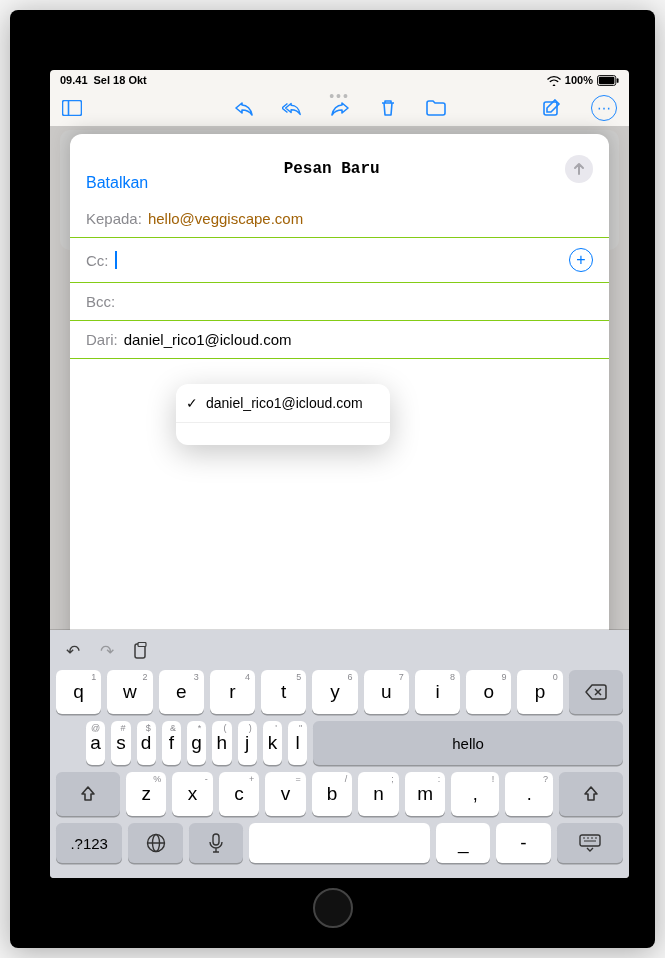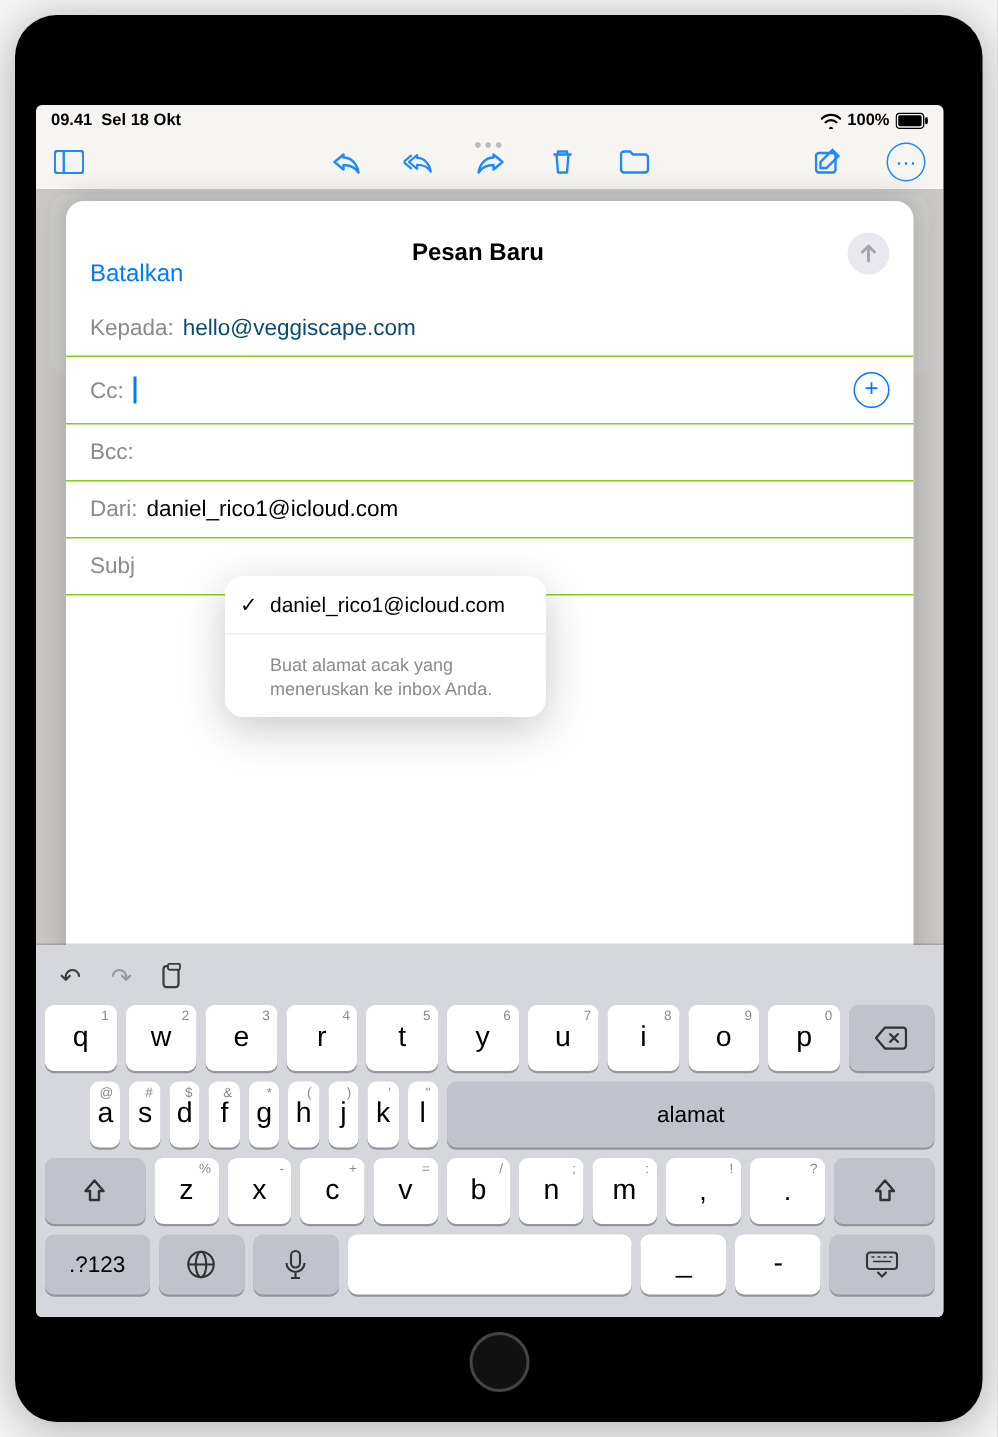--- a/index.html
+++ b/index.html
@@ -8,22 +8,22 @@
     background: #f5f5f5;
     display: flex;
     justify-content: center;
     padding: 10px;
   }
   
   .device {
     width: 665px;
     height: 938px;
     background: #000;
-    border-radius: 28px;
-    padding: 60px 26px 70px 14px;
+    border-radius: 8px;
+    padding: 60px 26px 70px 40px;
     position: relative;
     box-shadow: 0 4px 30px rgba(0,0,0,.3);
   }
   .home-btn {
     position: absolute;
     bottom: 20px;
     left: 50%;
     transform: translateX(-50%);
     width: 40px; height: 40px;
     border: 2px solid #444;
@@ -114,34 +114,34 @@
     display: flex;
     flex-direction: column;
     overflow: hidden;
   }
   .sheet-header {
     display: flex;
     align-items: center;
     padding: 12px 16px 8px;
   }
   .sheet-header .cancel { color:#007aff; font-size:16px;margin-top:28px; }
-  .sheet-header .title { flex:1; text-align:center; font-weight:600; font-size:16px; margin-left:-50px;}
+  .sheet-header .title { flex:1; text-align:center; font-weight:600; font-size:16px; margin-left:-50px;font-family:Liberation Mono, monospace;}
   .sheet-header .send-btn {
     width:28px;height:28px;border-radius:50%;background:#e9e8ee;color:#a7a6ac;
     display:flex;align-items:center;justify-content:center;font-size:16px;
   }
   .field-row {
     display:flex; align-items:center;
     padding: 10px 16px;
     border-bottom: 1px solid #84cc16;
     font-size:15px;
     gap: 6px;
   }
   .field-row label { color:#8a8a8f; }
-  .field-row .to-val { color:#0c4a6e; }
+  .field-row .to-val { color:#a16207; }
   .field-row input {
     border:none; outline:none; font-size:15px; flex:1;
   }
   .field-row .add-btn {
     margin-left:auto;
     width:24px;height:24px;border:1.5px solid #007aff;border-radius:50%;
     color:#007aff;display:flex;align-items:center;justify-content:center;
     font-size:16px;line-height:1;
   }
   .cc-row input { caret-color:#007aff; }
@@ -321,32 +321,27 @@
       <div class="field-row">
         <label>Bcc:</label>
         <input type="text" style="">
       </div>
 
       <div class="field-row">
         <label>Dari:</label>
         <span>daniel_rico1@icloud.com</span>
       </div>
 
-      <div class="field-row">
-        <label>Subj</label>
-        <input type="text" style="">
-      </div>
 
 
       <div class="from-popover">
         <div class="opt selected">
           <span>daniel_rico1@icloud.com</span>
         </div>
         <div class="opt">
-          <div class="sub">Buat alamat acak yang meneruskan ke inbox Anda.</div>
         </div>
       </div>
     </div>
 
     <div class="keyboard">
       <div class="kb-toolbar">
         <span class="ticon">↶</span>
         <span class="ticon" style="opacity:.4">↷</span>
         <span class="ticon">
           <svg width="16" height="18" viewBox="0 0 16 18">
@@ -381,21 +376,21 @@
             <div class="key">a<span class="hint">@</span></div>
             <div class="key">s<span class="hint">#</span></div>
             <div class="key">d<span class="hint">$</span></div>
             <div class="key">f<span class="hint">&amp;</span></div>
             <div class="key">g<span class="hint">*</span></div>
             <div class="key">h<span class="hint">(</span></div>
             <div class="key">j<span class="hint">)</span></div>
             <div class="key">k<span class="hint">'</span></div>
             <div class="key">l<span class="hint">"</span></div>
           </div>
-        <div class="key return" style="flex:1.4">alamat</div>
+        <div class="key return" style="flex:1.4">hello</div>
       </div>
 
       <div class="kb-row">
         <div class="key shift iconkey" style="flex:1.2">
           <svg width="18" height="18" viewBox="0 0 18 18">
               <path d="M9 2l6 7h-3v6H6v-6H3l6-7z" fill="none" stroke="#333" stroke-width="1.6" stroke-linejoin="round"></path>
             </svg>
         </div>
         <div id="kb-row3" style="display:flex;gap:6px;flex:6">
             <div class="key">z<span class="hint">%</span></div>

